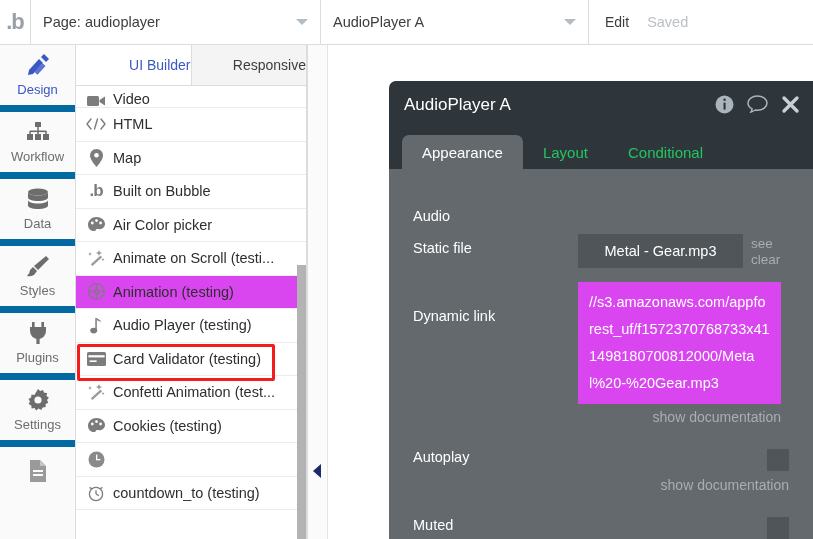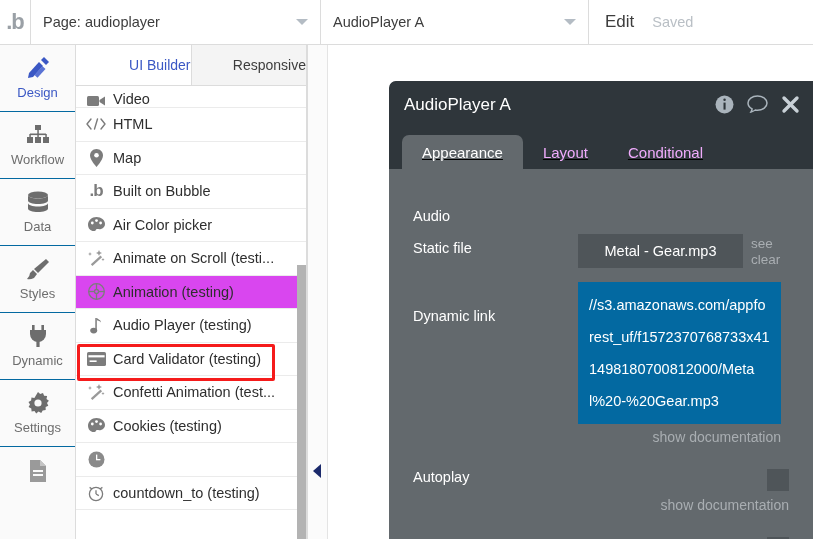--- a/index.html
+++ b/index.html
@@ -27,32 +27,32 @@
   }
   .sel-label { font-size: 14.5px; color: #3d3d3d; }
   .caret {
     width: 0; height: 0; border-left: 6px solid transparent;
     border-right: 6px solid transparent; border-top: 6px solid #b4bcc4;
     margin-left: auto;
   }
   .sel-page { width: 290px; }
   .sel-elem { width: 268px; }
   .edit-cell { display: flex; align-items: center; padding: 0 16px; gap: 18px; }
-  .edit-lbl { font-size: 17px; color: #3d3d3d; }
+  .edit-lbl { font-size: 14px; color: #3d3d3d; }
   .saved-lbl { font-size: 14.5px; color: #b9bfc5; }
 
   
   .leftnav {
     position: absolute; left: 0; top: 45px; width: 76px; height: 494px;
     background: #fafafa; border-right: 1px solid #dcdcdc;
   }
   .nav-item {
     height: 67px; display: flex; flex-direction: column;
     align-items: center; justify-content: center; gap: 5px;
-    border-bottom: 1px solid #0369a1;
+    border-bottom: 7px solid #0369a1;
   }
   .nav-item.active .nav-lbl { color: #3a57c4; }
   .nav-lbl { font-size: 13px; color: #6d6d6d; }
   .nav-ico { width: 26px; height: 24px; display: flex; align-items: center; justify-content: center; }
   .nav-item.last { border-bottom: none; height: 52px; justify-content: flex-start; padding-top: 12px; }
 
   
   .panel {
     position: absolute; left: 76px; top: 45px; width: 231px; height: 494px;
     background: #ffffff; border-right: 1px solid #dcdcdc; overflow: hidden;
@@ -103,42 +103,42 @@
     position: absolute; left: 389px; top: 81px; width: 424px; height: 458px;
     background: #63696d; border-top-left-radius: 7px; overflow: hidden;
   }
   .dlg-head {
     height: 47px; background: #2f363b; display: flex; align-items: center;
     padding: 0 13px 0 15px; border-top-left-radius: 7px;
   }
   .dlg-title { font-size: 17px; color: #ffffff; }
   .dlg-actions { margin-left: auto; display: flex; align-items: center; gap: 13px; }
   .ico-btn { display: flex; align-items: center; justify-content: center; }
-  .dlg-tabs { height: 41px; background: #2f363b; display: flex; align-items: flex-end; padding-left: 13px; text-decoration: underline; }
+  .dlg-tabs { height: 41px; background: #2f363b; display: flex; align-items: flex-end; padding-left: 13px; }
   .dtab {
     height: 34px; padding: 0 20px; display: flex; align-items: center;
-    font-size: 15px; color: #f0abfc;
+    font-size: 15px; color: #22c55e;
   }
   .dtab.active {
     background: #63696d; color: #ffffff;
     border-top-left-radius: 7px; border-top-right-radius: 7px;
   }
   .dlg-body { padding: 39px 24px 0 24px; position: relative; }
 
   .sec-title { font-size: 14.5px; color: #ffffff; margin-bottom: 10px; }
   .frow { display: flex; align-items: flex-start; margin-bottom: 14px; }
   .flabel { font-size: 14.5px; color: #ffffff; width: 165px; padding-top: 6px; }
   .fctl { flex: 1; display: flex; align-items: flex-start; gap: 8px; }
   .filebtn {
     background: #4f5559; color: #ffffff; font-size: 14.5px;
     padding: 9px 14px; text-align: center; min-width: 165px;
   }
   .linkbox {
-    background: #0369a1; color: #ffffff; font-size: 14.5px;
-    padding: 7px 11px; width: 203px; line-height: 32px; word-break: break-all;
+    background: #d946ef; color: #ffffff; font-size: 14.5px;
+    padding: 7px 11px; width: 203px; line-height: 27px; word-break: break-all;
   }
   .sidelinks { display: flex; flex-direction: column; gap: 1px; padding-top: 2px; }
   .sidelink { font-size: 13.5px; color: #a9aeb2; }
   .showdoc { font-size: 14px; color: #a9aeb2; text-align: right; margin-top: 5px; }
   .chkrow { display: flex; align-items: flex-start; margin-bottom: 6px; justify-content: center; }
   .chkwrap { flex: 1; display: flex; justify-content: flex-end; }
   .chk { width: 22px; height: 22px; background: #4f5559; }
   .dlg-divider {
     position: absolute; left: 0; right: 0; bottom: 7px; height: 1px; background: #787e82;
   }
@@ -227,21 +227,21 @@
     <span class="nav-ico">
       <svg width="22" height="22" viewBox="0 0 22 22">
           <g fill="#6d6d6d">
         <rect x="5" y="0" width="2.6" height="5"></rect>
         <rect x="14.4" y="0" width="2.6" height="5"></rect>
         <path d="M3 5 h16 v4 a8 8 0 0 1 -16 0 Z"></path>
         <rect x="9.4" y="16" width="3.2" height="6"></rect>
       </g>
         </svg>
     </span>
-    <span class="nav-lbl">Dynamic</span>
+    <span class="nav-lbl">Plugins</span>
   </div>
 
   <div class="nav-item">
     <span class="nav-ico">
       <svg width="22" height="22" viewBox="0 0 22 22">
           <g fill="#6d6d6d">
         <path d="M11 0 l2.2 2 2.8 -1 1.1 2.8 3 .3 -.6 2.9 2.4 1.8 -1.9 2.3 1.3 2.7 -2.7 1.3 .1 3 -3 .3 -1.5 2.6 -2.6 -1.4 -2.4 1.8 -1.7 -2.5 -2.9 .5 -.3 -3 -2.7 -1.3 1.4 -2.6 -1.5 -2.6 2.6 -1.5 .4 -3 2.9 .5 Z"></path>
         <circle cx="11" cy="11" r="3.6" fill="#fafafa"></circle>
       </g>
         </svg>

